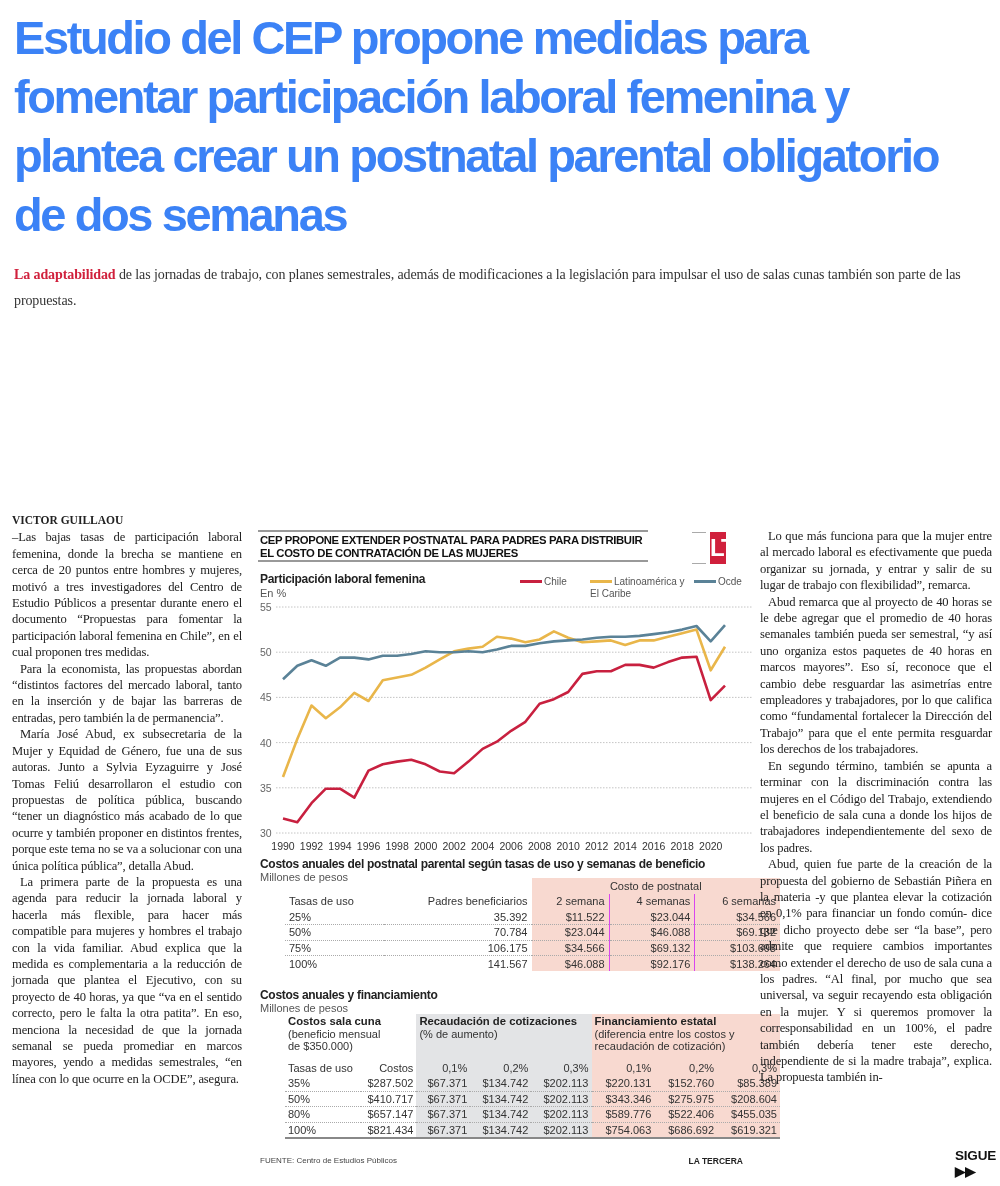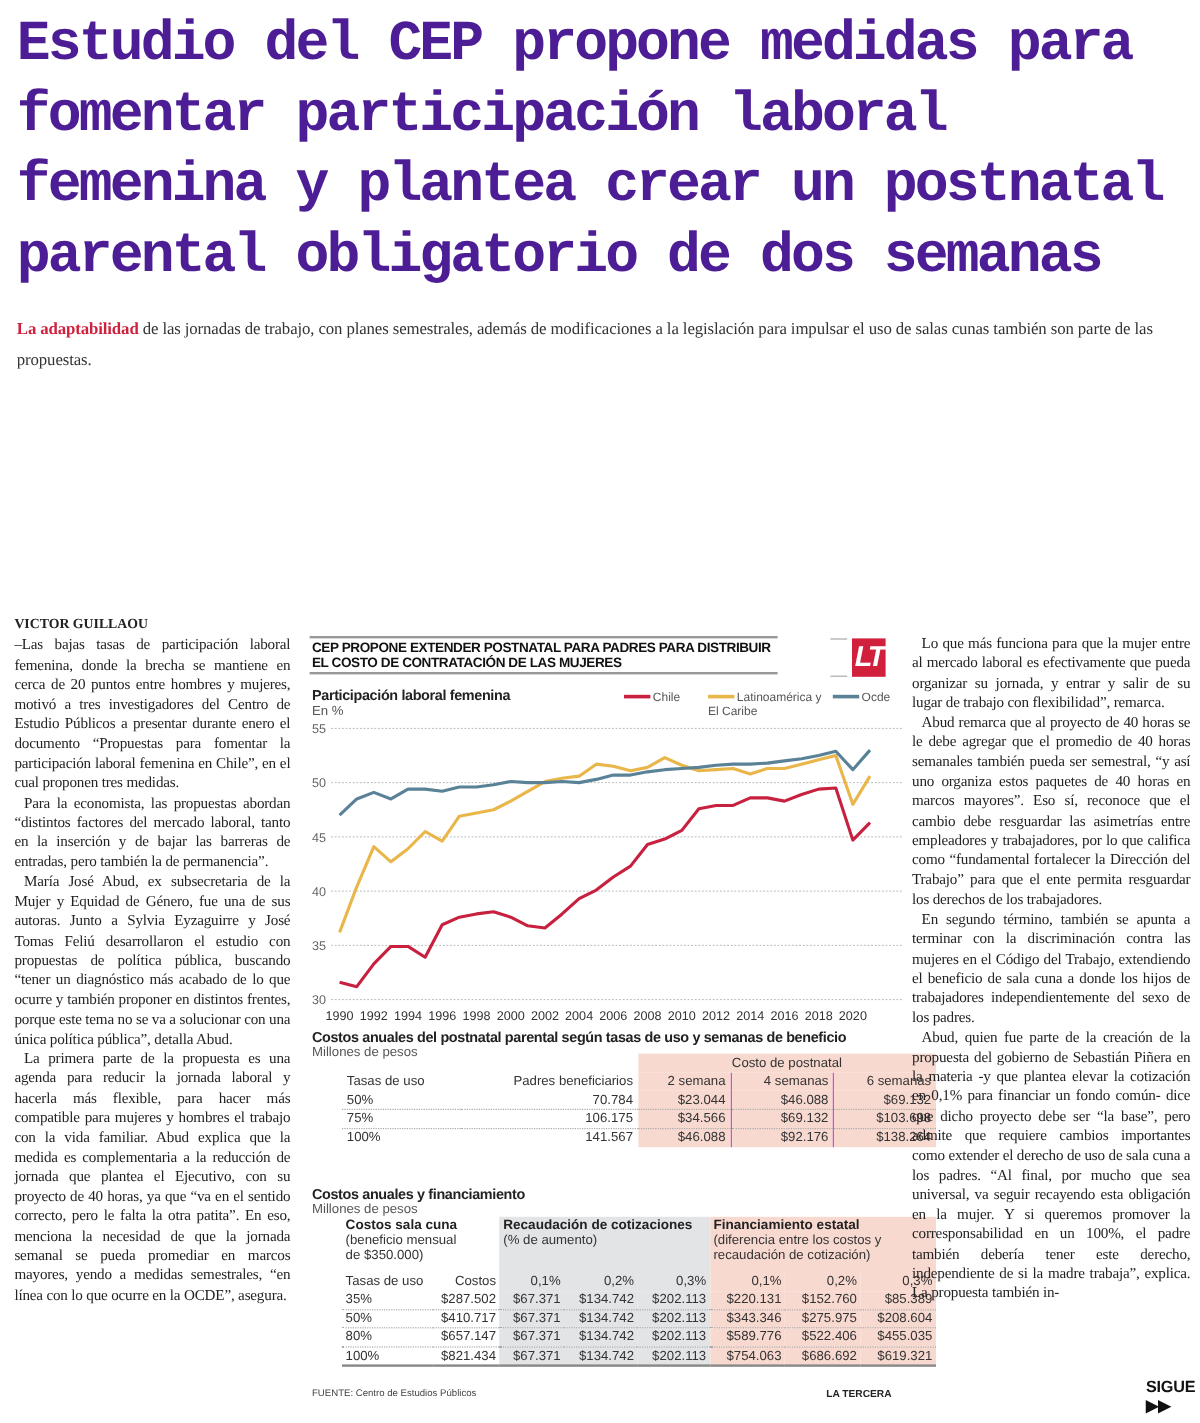--- a/index.html
+++ b/index.html
@@ -1,22 +1,22 @@
 <!DOCTYPE html>
 <html><head>
 <meta charset="utf-8">
 <style>
   * { box-sizing: border-box; margin: 0; padding: 0; }
   html, body { width: 1000px; height: 1186px; background: #ffffff; overflow: hidden; }
   body { position: relative; font-family: "Liberation Serif", serif; color: #1e1e1e; }
 
   .headline {
     position: absolute; left: 14px; top: 8px; width: 980px;
-    font-family: Liberation Mono, monospace; font-weight: bold;
-    font-size: 47px; line-height: 59px; letter-spacing: -2.4px; color: #4c1d95;
+    font-family: Liberation Sans, sans-serif; font-weight: bold;
+    font-size: 47px; line-height: 59px; letter-spacing: -2.4px; color: #3b82f6;
   }
   .deck {
     position: absolute; left: 14px; top: 262px; width: 980px;
     font-size: 14px; line-height: 26px; color: #333; letter-spacing: -0.1px;
   }
   .deck .lead { color: #d0203c; font-weight: bold; }
 
   .col { position: absolute; font-size: 12.6px; line-height: 16.4px; text-align: justify; color: #222; letter-spacing: -0.15px; }
   .col p { text-indent: 8px; }
   .col p.first { text-indent: 0; }
@@ -30,22 +30,22 @@
     letter-spacing: -0.2px;
     margin-left: 28px;
   }
 
   
   .info { position: absolute; left: 258px; top: 530px; width: 495px; height: 640px;
           font-family: "Liberation Sans", sans-serif; color: #222; }
   .info-title-wrap { position: absolute; left: 0; top: 0; width: 390px;
           border-top: 2px solid #999; border-bottom: 2px solid #999; padding: 2px 0 1px 2px; }
   .info-title { font-weight: bold; font-size: 11.3px; line-height: 12.5px; letter-spacing: -0.35px; color: #111; }
-  .lt-logo { position: absolute; left: 452px; top: 2px; width: 28px; height: 32px; background: #d0203c;
-          color: #fff; font-weight: bold; font-size: 24px; line-height: 32px; text-align: center; letter-spacing: -2px; font-style: italic; }
+  .lt-logo { position: absolute; left: 452px; top: 2px; width: 16px; height: 32px; background: #d0203c;
+          color: #fff; font-weight: bold; font-size: 24px; line-height: 32px; text-align: center; letter-spacing: -2px; }
   .lt-dash { position: absolute; left: 434px; width: 14px; height: 1px; background: #aaa; }
 
   .chart-title { position: absolute; left: 2px; top: 42px; font-weight: bold; font-size: 12px; letter-spacing: -0.3px; }
   .chart-sub { position: absolute; left: 2px; top: 57px; font-size: 11px; color: #555; }
   .legend { position: absolute; top: 46px; font-size: 10px; color: #555; line-height: 12px; }
   .legend .sw { display: inline-block; width: 22px; height: 3px; vertical-align: middle; margin-right: 2px; margin-top: -2px; }
 
   svg.chart { position: absolute; left: 0; top: 68px; }
 
   .sec-title { position: absolute; left: 2px; font-weight: bold; font-size: 12px; letter-spacing: -0.3px; }
@@ -158,20 +158,27 @@
     <tr>
       <th class="l">Tasas de uso</th>
       <th>Padres beneficiarios</th>
       <th class="pink">2 semana</th>
       <th class="pink vsep">4 semanas</th>
       <th class="pink vsep">6 semanas</th>
     </tr>
     </tbody>
       <tbody id="t1body">
         <tr>
+          <td class="l">25%</td>
+          <td>35.392</td>
+          <td class="pink">$11.522</td>
+          <td class="pink vsep">$23.044</td>
+          <td class="pink vsep">$34.566</td>
+        </tr>
+        <tr>
           <td class="l">50%</td>
           <td>70.784</td>
           <td class="pink">$23.044</td>
           <td class="pink vsep">$46.088</td>
           <td class="pink vsep">$69.132</td>
         </tr>
         <tr>
           <td class="l">75%</td>
           <td>106.175</td>
           <td class="pink">$34.566</td>

